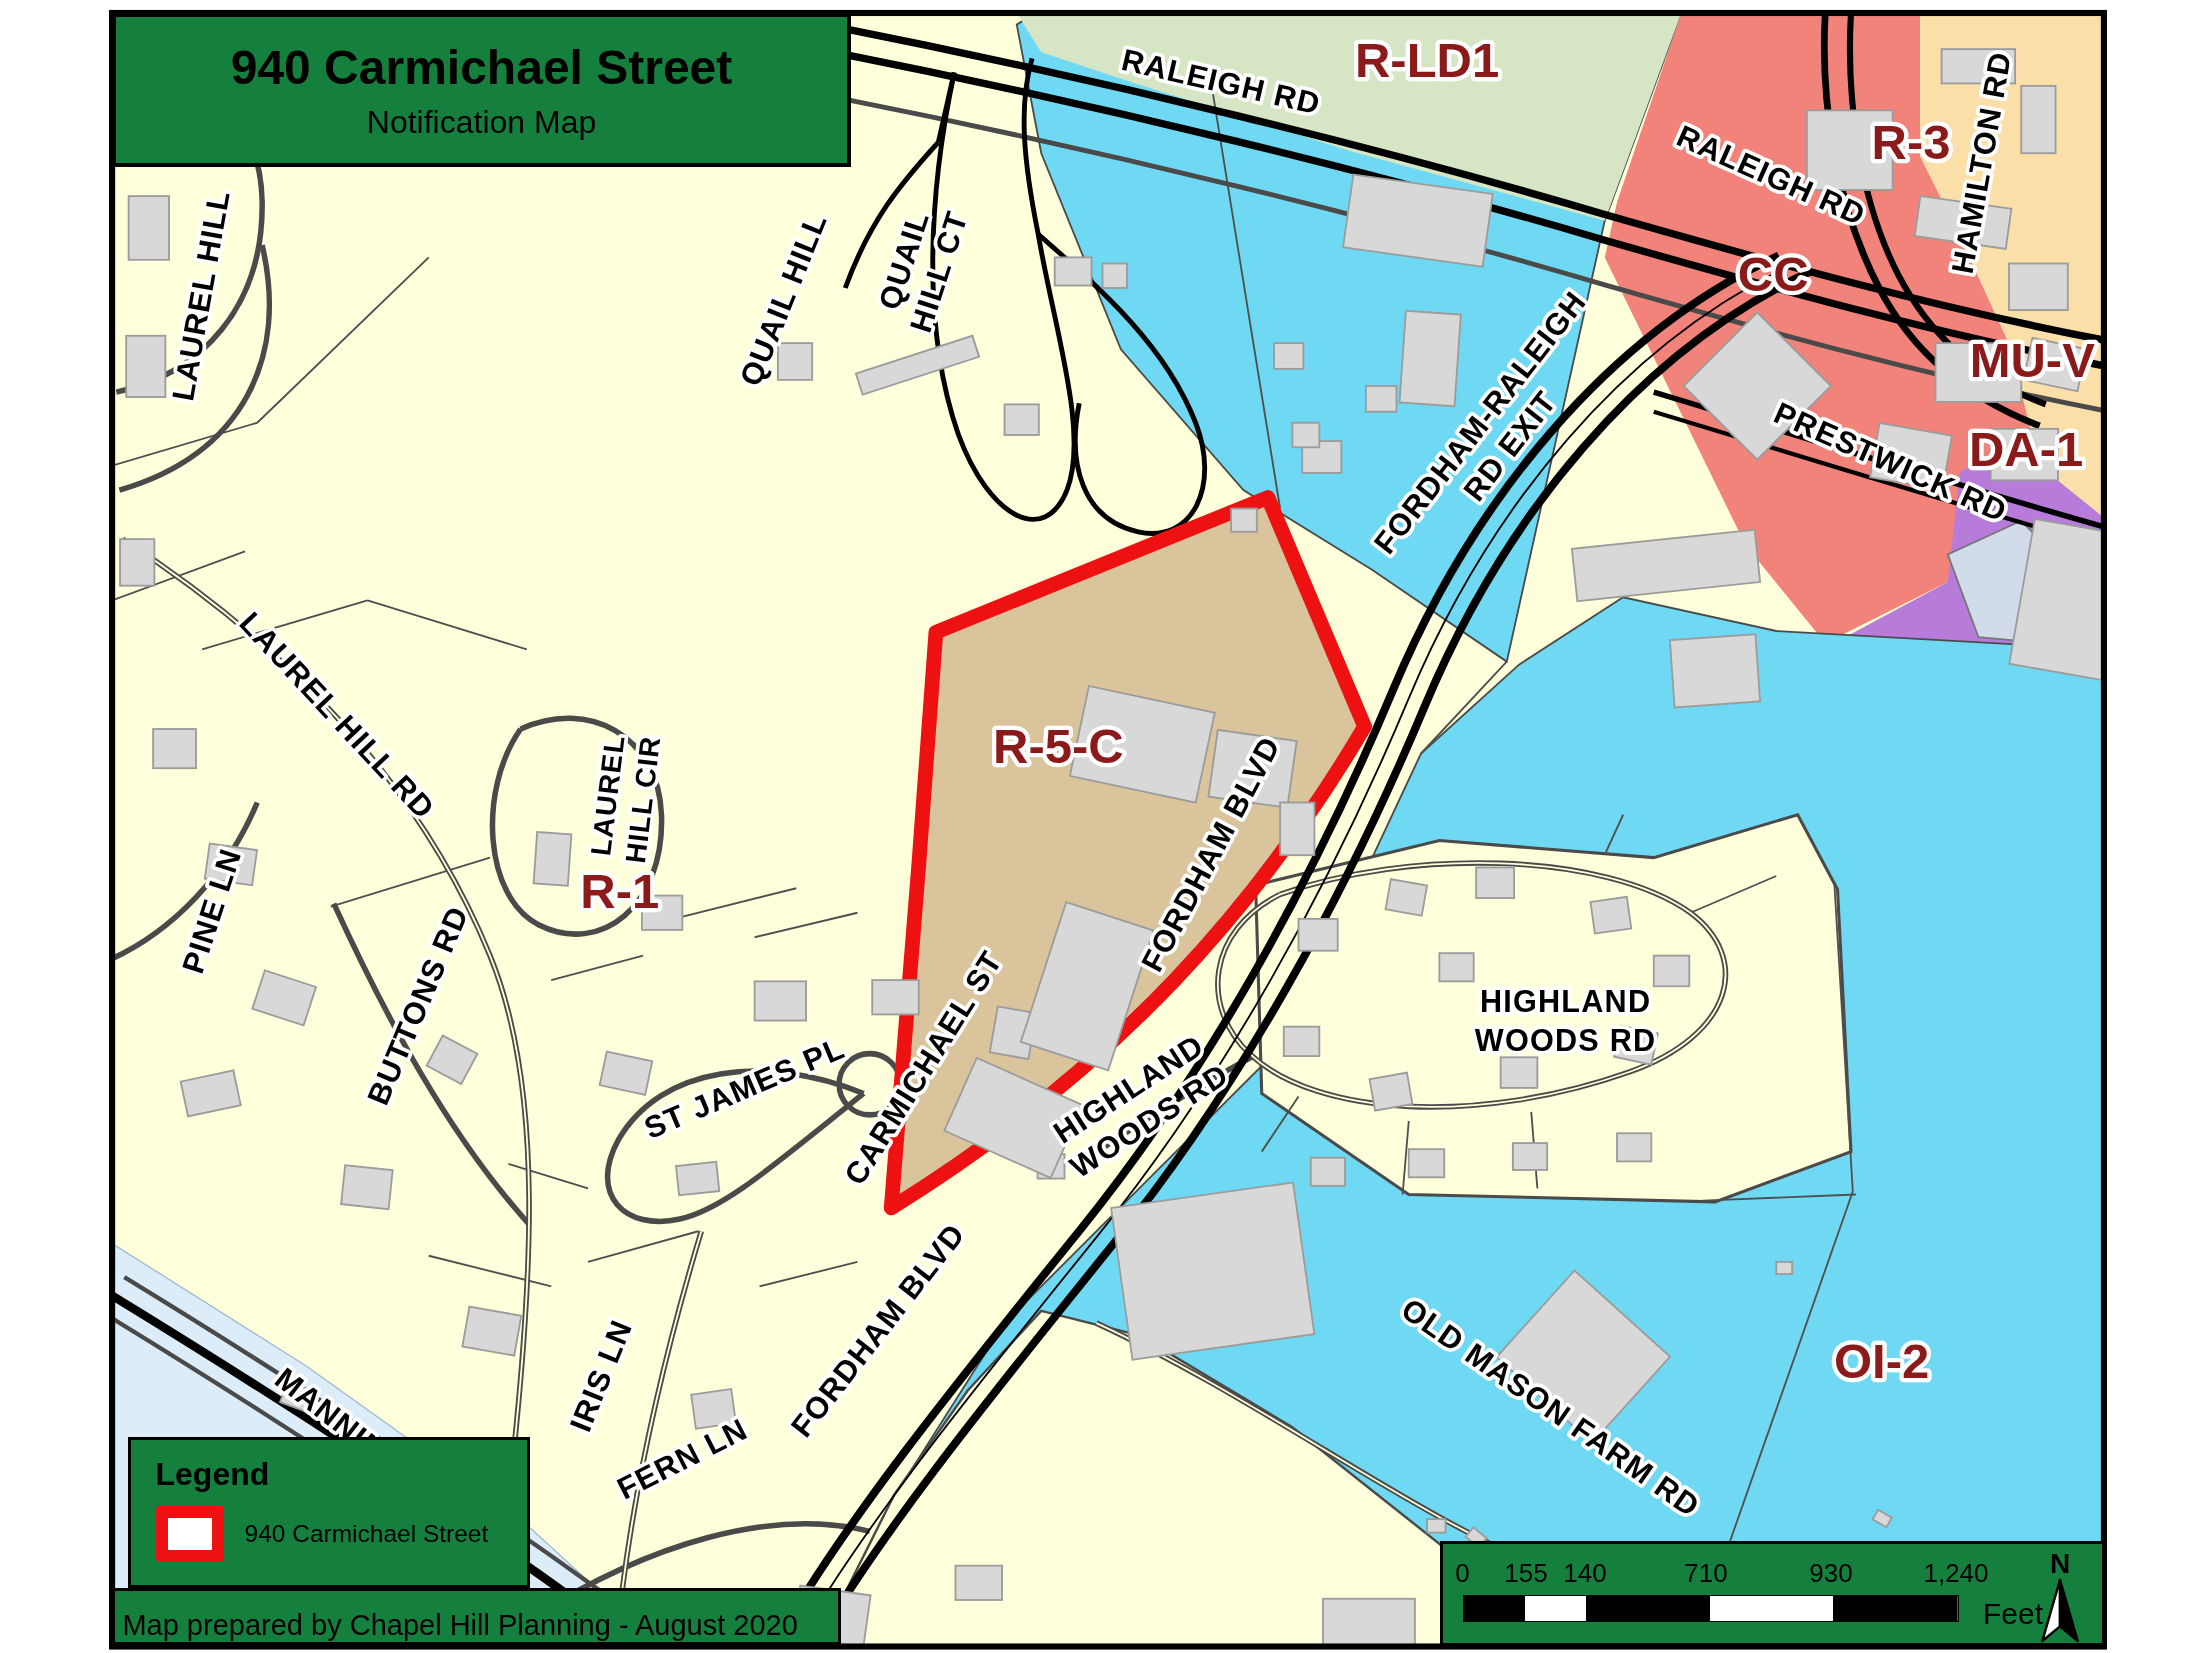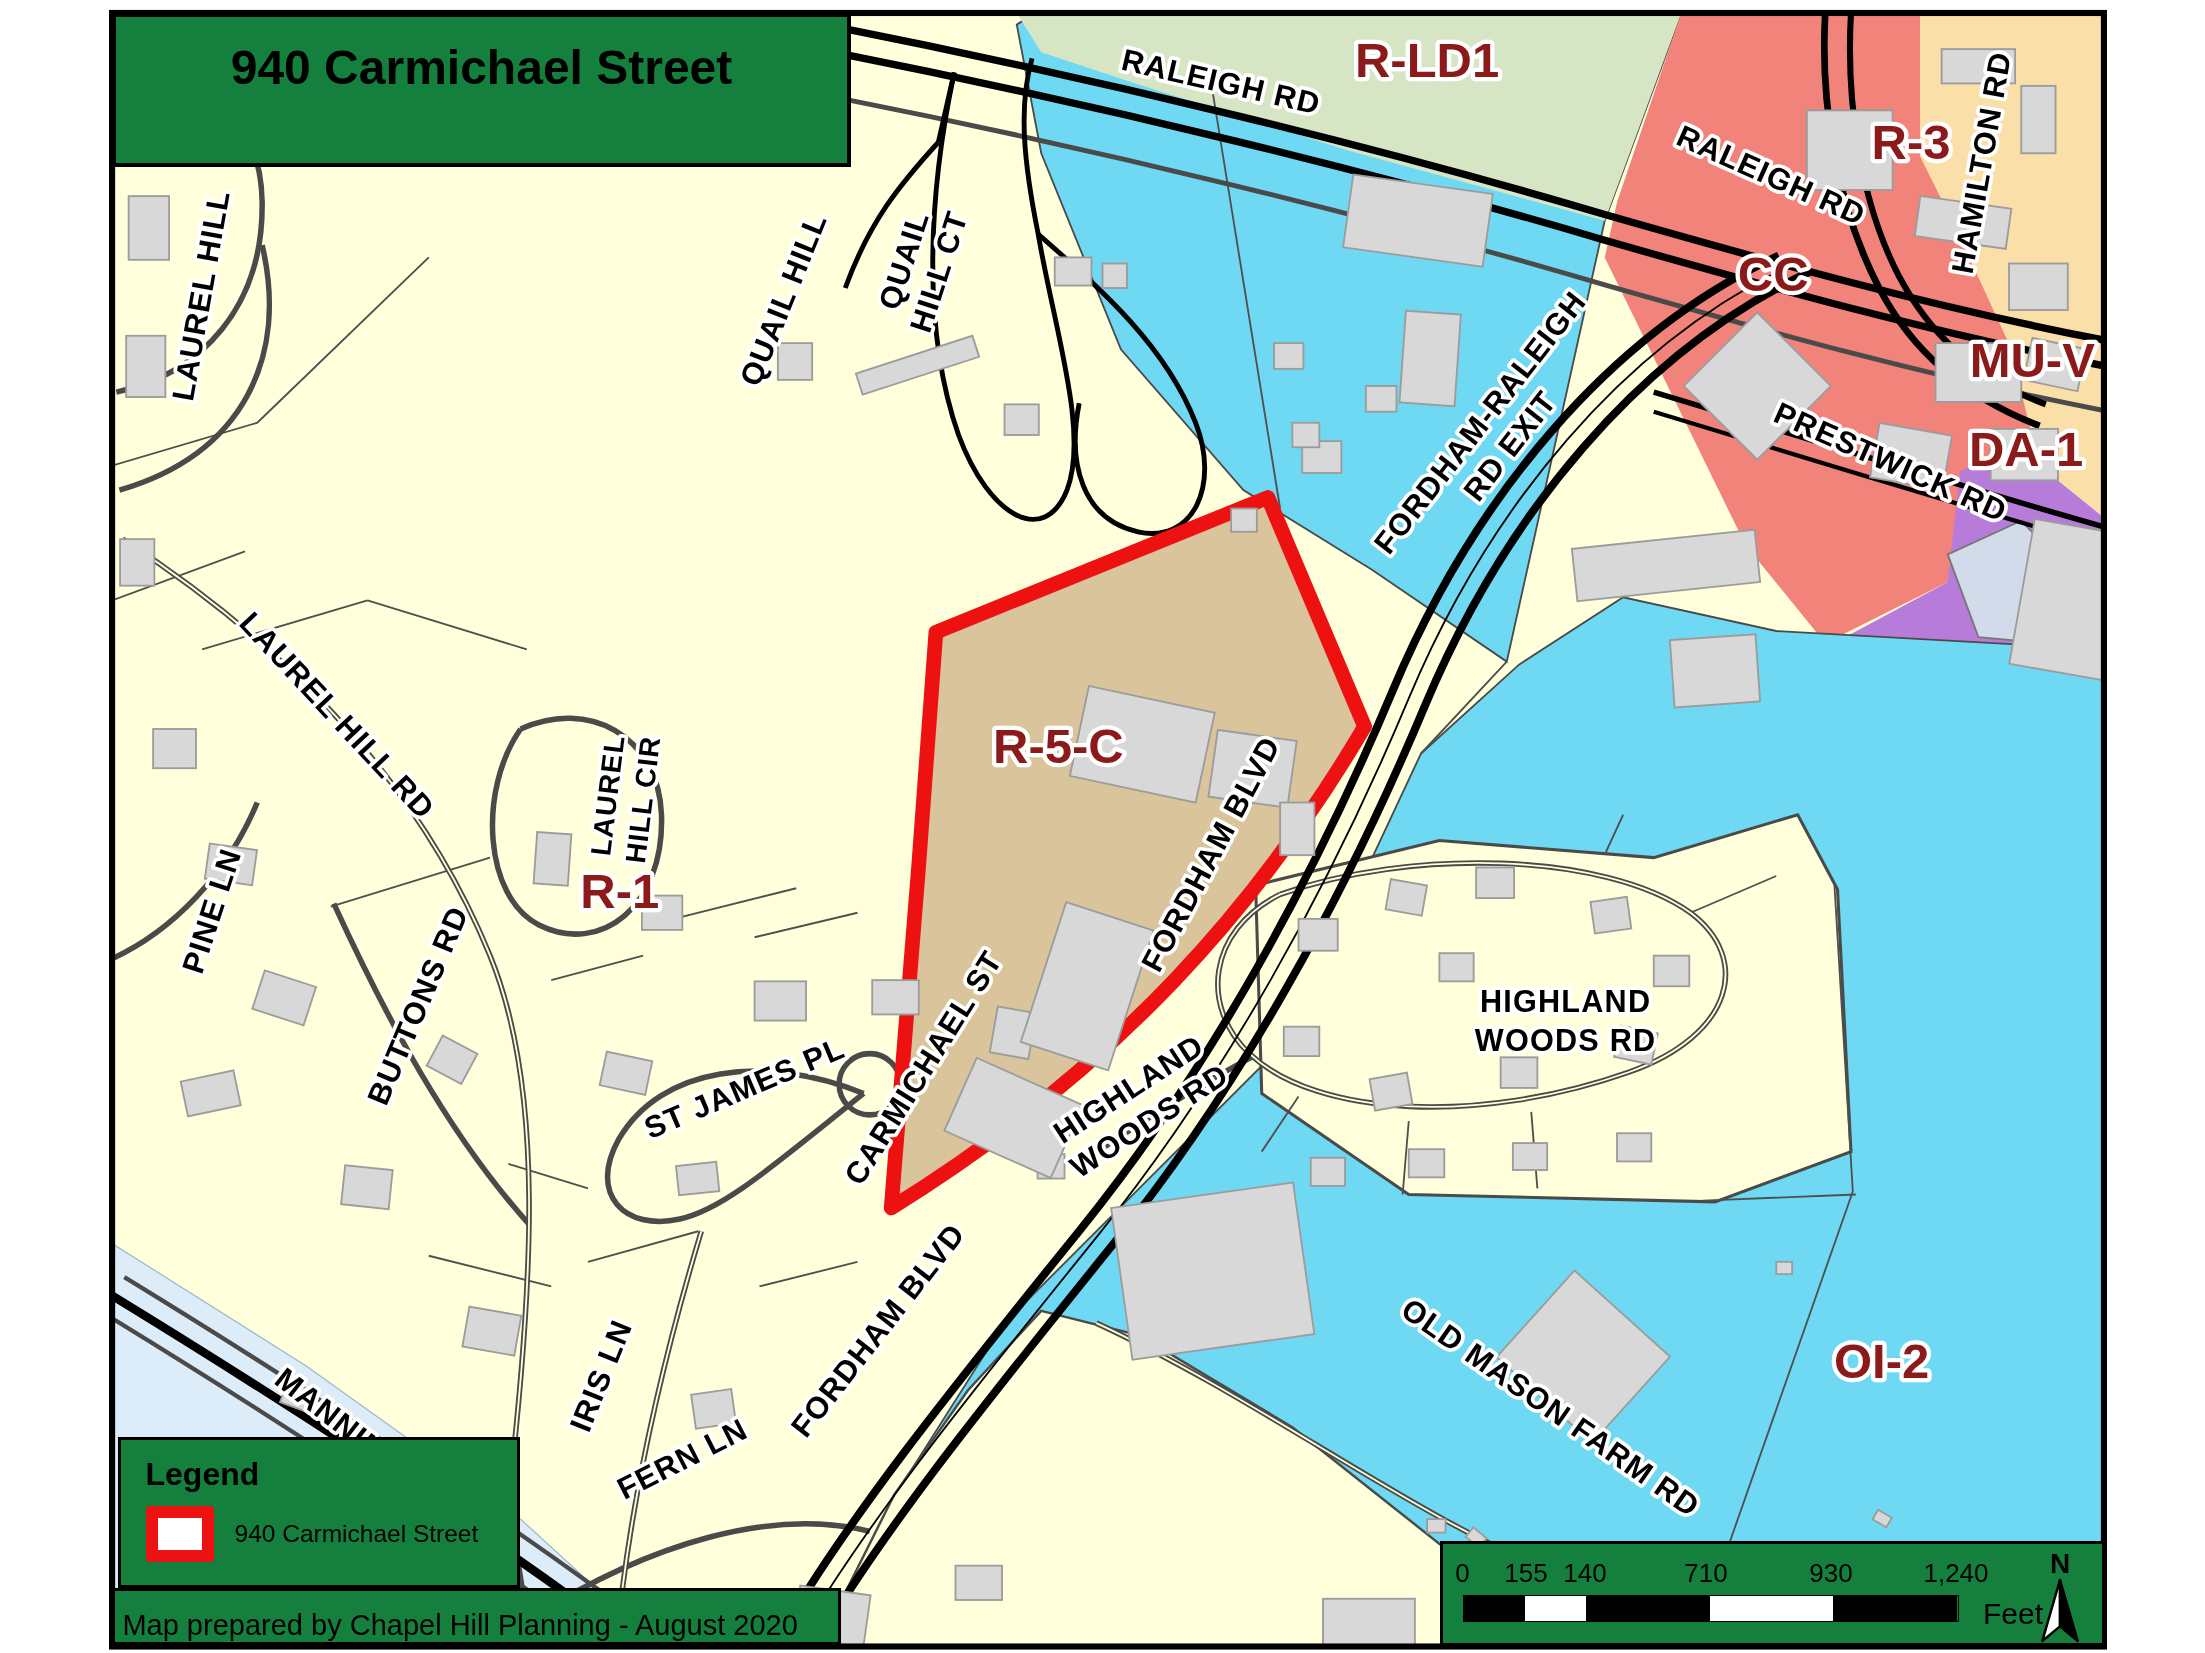--- a/index.html
+++ b/index.html
@@ -13,21 +13,21 @@
   .st{font-family:"Liberation Sans",sans-serif;font-weight:bold;font-size:50px;fill:#000;
       stroke:#ffffff;stroke-width:12px;paint-order:stroke;stroke-linejoin:round;letter-spacing:2px;}
   .st2{font-size:46px;}
   .zn{font-family:"Liberation Sans",sans-serif;font-weight:bold;font-size:80px;fill:#8B1A1A;
       stroke:#ffffff;stroke-width:14px;paint-order:stroke;stroke-linejoin:round;}
   
   #title-box{left:112px;top:13px;width:739px;height:154px;text-align:center;}
   #title-box .t1{font-size:48px;font-weight:bold;margin-top:23px;}
   #title-box .t2{font-size:32px;margin-top:8.6px;}
   
-  #legend-box{left:118px;top:1437px;width:402px;height:151px;border-width:3.7px;}
+  #legend-box{left:128px;top:1437px;width:402px;height:151px;border-width:3.7px;}
   #legend-box .hd{font-size:32px;font-weight:bold;margin:16px 0 0 24.5px;}
   #legend-box .row{position:absolute;left:24.5px;top:66px;display:flex;align-items:center;}
   #legend-box .swatch{width:44px;height:32px;background:#fff;border:12.3px solid #EE1111;border-radius:3.7px;}
   #legend-box .lbl{font-size:24.5px;margin-left:21px;}
   
   #credit-bar{left:112px;top:1588px;width:729px;height:57px;border-width:3.7px;display:flex;align-items:flex-end;}
   #credit-bar .txt{font-size:29px;margin-left:7.4px;white-space:nowrap;}
   
   #scale-box{left:1440px;top:1541px;width:665px;height:105px;border-width:3.7px;}
   #scale-box .tick{position:absolute;top:13.5px;font-size:26px;transform:translateX(-50%);}
@@ -253,20 +253,21 @@
       <text class="zn" transform="translate(1012,1482)">R-1</text>
       <text class="zn" transform="translate(3072,2250)">OI-2</text>
     </g>
   </g>
 
   <rect x="183" y="21" width="3252" height="2667" fill="none" stroke="#000" stroke-width="10"></rect>
 </svg>
 
 <div id="title-box" class="overlay">
   <div class="t1">940 Carmichael Street</div>
+  <div class="t2">Notification Map</div>
 </div>
 
 <div id="legend-box" class="overlay">
   <div class="hd">Legend</div>
   <div class="row">
     <div class="swatch"></div>
     <div class="lbl">940 Carmichael Street</div>
   </div>
 </div>
 

